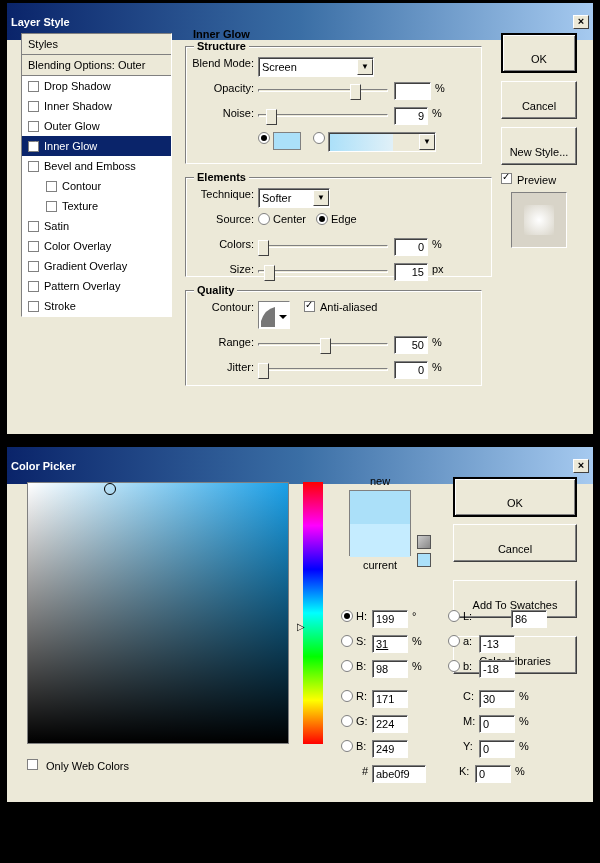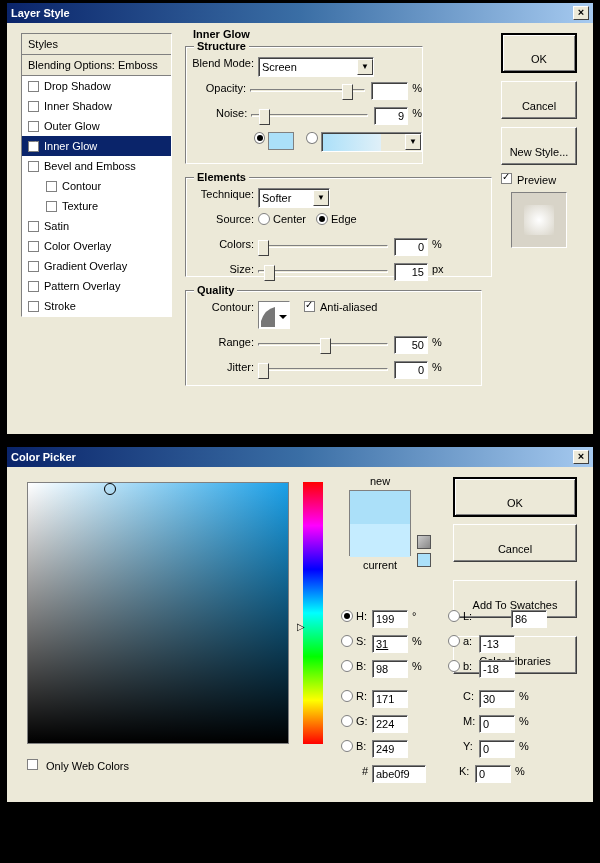--- a/index.html
+++ b/index.html
@@ -1,18 +1,18 @@
 <!DOCTYPE html>
 <html><head>
 <meta charset="utf-8">
 <style>
 *{box-sizing:border-box;margin:0;padding:0;font-family:Tahoma,sans-serif;font-size:11px}
 body{background:#000;width:600px;height:863px}
 .dialog{background:#ece9d8;position:absolute}
-.titlebar{background:linear-gradient(90deg,#0a246a,#3a6ea5,#a6caf0);color:#fff;padding:3px 4px;font-weight:bold;display:flex;justify-content:space-between;align-items:center;height:20px}
+.titlebar{background:linear-gradient(90deg,#0a246a,#3a6ea5,#a6caf0);color:#fff;padding:3px 4px;font-weight:bold;display:flex;justify-content:space-between;align-items:center;height:37px}
 .close-btn{background:#ece9d8;border:1px solid #fff;border-right-color:#404040;border-bottom-color:#404040;width:16px;height:14px;text-align:center;line-height:11px;color:#000;font-weight:bold;font-family:Arial}
 .btn{background:#ece9d8;border:1px solid #fff;border-right-color:#404040;border-bottom-color:#404040;box-shadow:inset -1px -1px #808080;padding:18px 6px;text-align:center;min-width:76px;height:22px;display:inline-block;cursor:default}
 .btn.default{border:2px solid #000;box-shadow:inset 1px 1px #fff,inset -1px -1px #808080}
 .sidebar{position:absolute;left:14px;top:30px;width:151px;border:1px solid #808080;border-right-color:#fff;border-bottom-color:#fff;background:#fff}
 .sidebar-header{background:#ece9d8;padding:4px 6px;border-bottom:1px solid #808080}
 .sidebar-sub{padding:4px 6px;border-bottom:1px solid #808080;background:#ece9d8}
 .sidebar-item{padding:4px 6px;display:flex;align-items:center;background:#fff}
 .sidebar-item.sel{background:#0a246a;color:#fff}
 .sidebar-item.indent{padding-left:24px}
 .chk{width:11px;height:11px;border:1px solid #808080;background:#fff;margin-right:5px;display:inline-block;position:relative}
@@ -38,21 +38,21 @@
 <body>
 
 <div class="dialog" style="left:7px;top:3px;width:586px;height:431px">
   <div class="titlebar">
     <span>Layer Style</span>
     <span class="close-btn">×</span>
   </div>
 
   <div class="sidebar">
     <div class="sidebar-header">Styles</div>
-    <div class="sidebar-sub">Blending Options: Emboss</div>
+    <div class="sidebar-sub">Blending Options: Outer</div>
     <div class="sidebar-item">
         <span class="chk"></span>
         <span>Drop Shadow</span>
       </div>
     <div class="sidebar-item">
         <span class="chk"></span>
         <span>Inner Shadow</span>
       </div>
     <div class="sidebar-item">
         <span class="chk"></span>
@@ -91,21 +91,21 @@
         <span>Pattern Overlay</span>
       </div>
     <div class="sidebar-item">
         <span class="chk"></span>
         <span>Stroke</span>
       </div>
   </div>
 
   <div style="position:absolute;left:186px;top:25px;font-weight:bold">Inner Glow</div>
 
-  <div class="fieldset" style="left:178px;top:43px;width:238px;height:118px">
+  <div class="fieldset" style="left:178px;top:43px;width:297px;height:118px">
     <span class="legend">Structure</span>
     <div class="row" style="margin-top:10px">
       <span class="lbl">Blend Mode:</span>
       <div class="select" style="width:116px">
           <span>Screen</span>
           <span class="select-arrow">▼</span>
         </div>
     </div>
     <div class="row">
       <span class="lbl">Opacity:</span>

